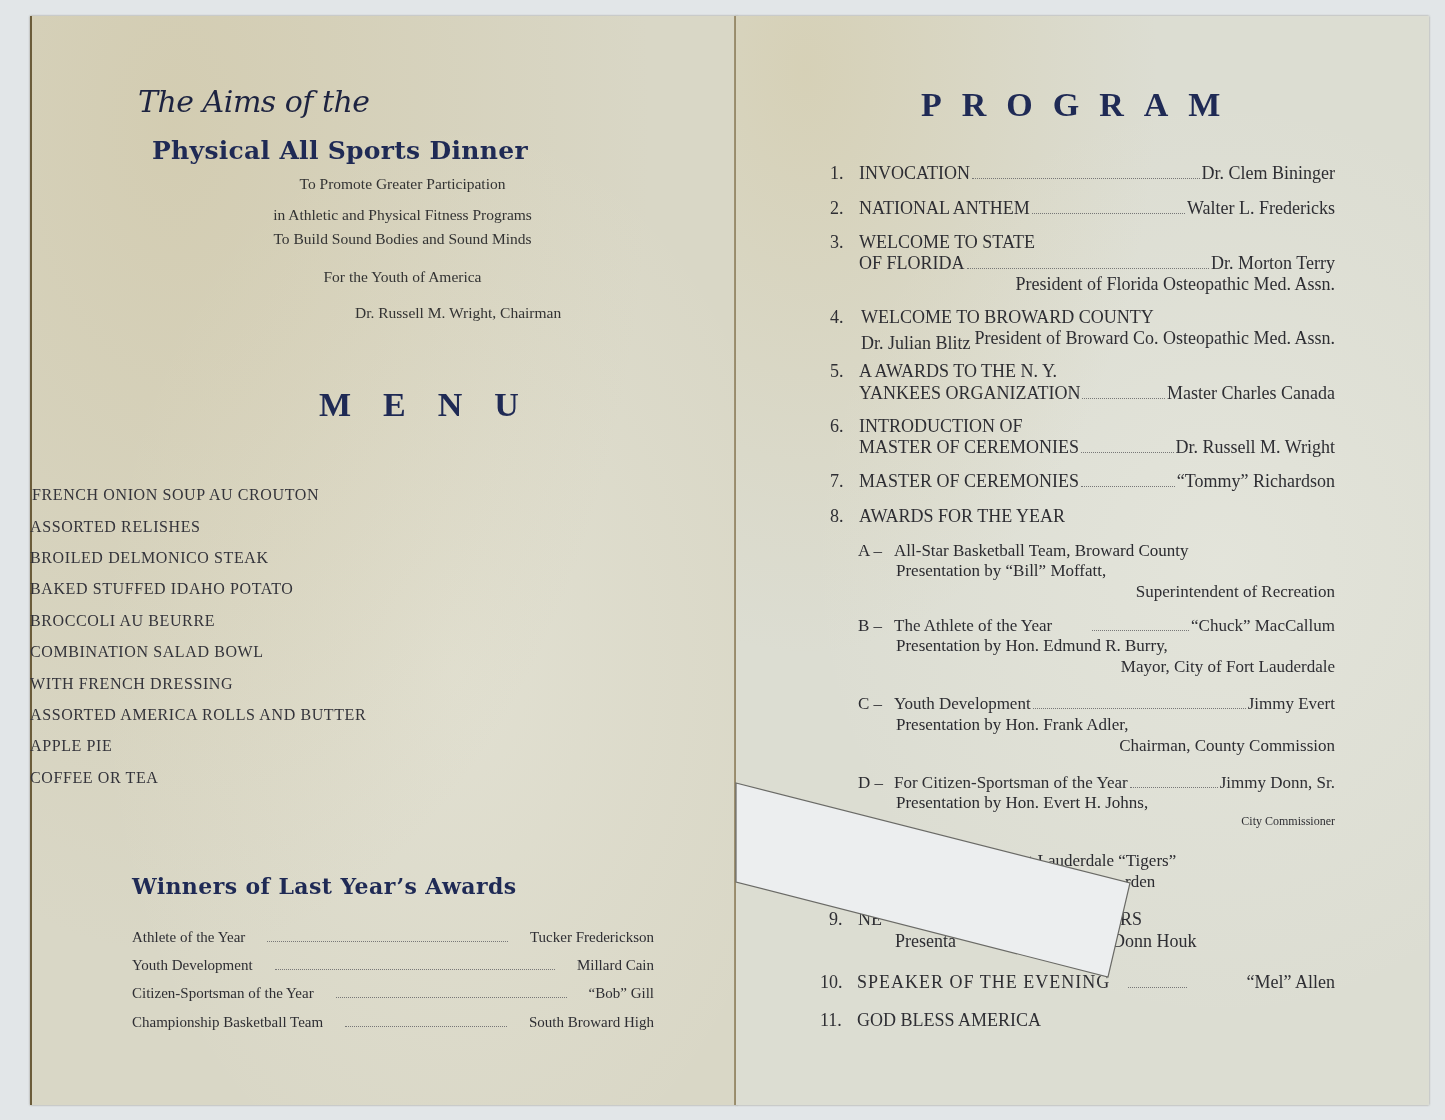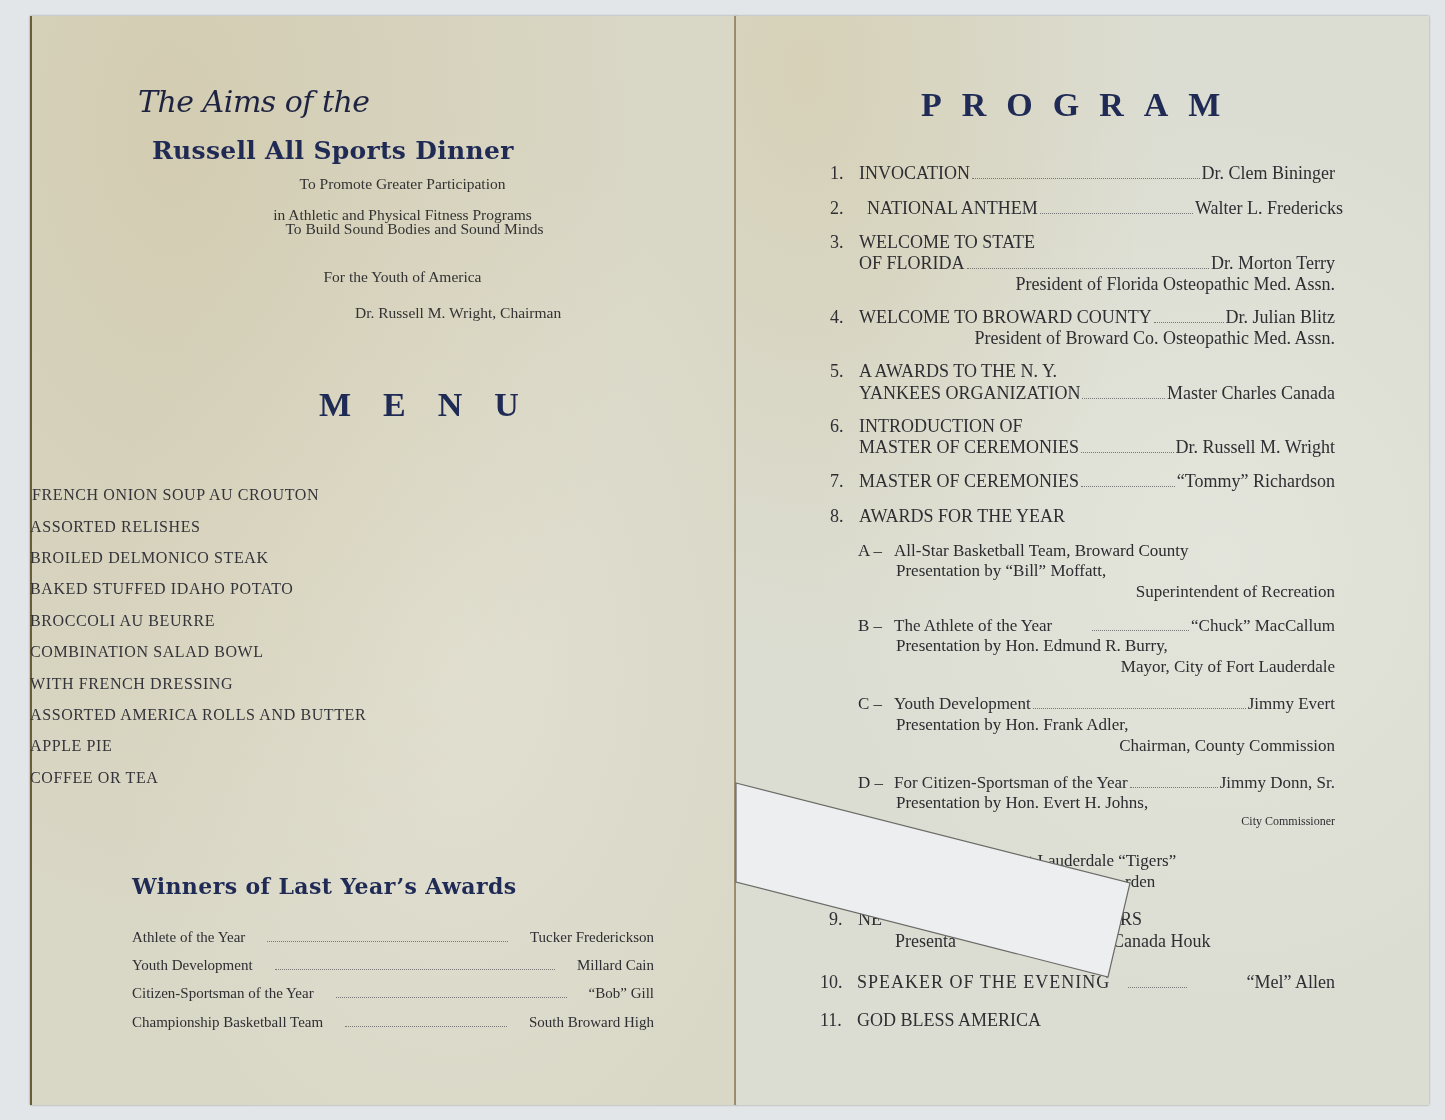--- a/index.html
+++ b/index.html
@@ -62,25 +62,25 @@
     }
   </style>
 </head>
 <body>
 
 <div id="left-page" class="page"></div>
 <div id="right-page" class="page"></div>
 <div id="fold-line"></div>
 
 <div class="abs script">The Aims of the</div>
-<div class="abs bold-title" style="left:152px; top:136px; font-size:25px; letter-spacing:0.3px;">Russell All Sports Dinner</div>
+<div class="abs bold-title" style="left:152px; top:136px; font-size:25px; letter-spacing:0.3px;">Physical All Sports Dinner</div>
 
 <div class="abs aim-line" style="top:175px; padding-left:20px;">To Promote Greater Participation</div>
 <div class="abs aim-line" style="top:206px; padding-left:20px;">in Athletic and Physical Fitness Programs</div>
-<div class="abs aim-line" style="top:220px; padding-left:32px;">To Build Sound Bodies and Sound Minds</div>
+<div class="abs aim-line" style="top:230px; padding-left:20px;">To Build Sound Bodies and Sound Minds</div>
 <div class="abs aim-line" style="top:268px; padding-left:20px;">For the Youth of America</div>
 <div class="abs" style="left:355px; top:304px; font-size:15.5px; color:#333;">Dr. Russell M. Wright, Chairman</div>
 
 <div class="abs menu-title">MENU</div>
 
 <div class="abs menu-item" style="top:486px; padding-left:2px;">FRENCH ONION SOUP AU CROUTON</div>
 <div class="abs menu-item" style="top:518px;">ASSORTED RELISHES</div>
 <div class="abs menu-item" style="top:549px;">BROILED DELMONICO STEAK</div>
 <div class="abs menu-item" style="top:580px;">BAKED STUFFED IDAHO POTATO</div>
 <div class="abs menu-item" style="top:612px;">BROCCOLI AU BEURRE</div>
@@ -116,37 +116,37 @@
 <div class="abs prog-title">PROGRAM</div>
 
 <div class="abs prog-num" style="left:830px; top:163px;">1.</div>
 <div class="abs prog-row" style="left:859px; top:163px; width:476px;">
   <span>INVOCATION</span>
   <span class="leader"></span>
   <span>Dr. Clem Bininger</span>
 </div>
 
 <div class="abs prog-num" style="left:830px; top:198px;">2.</div>
-<div class="abs prog-row" style="left:859px; top:198px; width:476px;margin-left:8px;">
+<div class="abs prog-row" style="left:859px; top:198px; width:476px;">
   <span>NATIONAL ANTHEM</span>
   <span class="leader"></span>
   <span>Walter L. Fredericks</span>
 </div>
 
 <div class="abs prog-num" style="left:830px; top:232px;">3.</div>
 <div class="abs prog-row" style="left:859px; top:232px;">WELCOME TO STATE</div>
 <div class="abs prog-row" style="left:859px; top:253px; width:476px;">
   <span>OF FLORIDA</span>
   <span class="leader"></span>
   <span>Dr. Morton Terry</span>
 </div>
 <div class="abs sub-right" style="left:859px; top:274px; width:476px;">President of Florida Osteopathic Med. Assn.</div>
 
 <div class="abs prog-num" style="left:830px; top:307px;">4.</div>
-<div class="abs prog-row" style="left:859px; top:307px; width:476px;">
+<div class="abs prog-row" style="left:859px; top:307px; width:476px;flex-direction:column;">
   <span>WELCOME TO BROWARD COUNTY</span>
   <span class="leader"></span>
   <span>Dr. Julian Blitz</span>
 </div>
 <div class="abs sub-right" style="left:859px; top:328px; width:476px;">President of Broward Co. Osteopathic Med. Assn.</div>
 
 <div class="abs prog-num" style="left:830px; top:361px;">5.</div>
 <div class="abs prog-row" style="left:859px; top:361px;">A AWARDS TO THE N. Y.</div>
 <div class="abs prog-row" style="left:859px; top:383px; width:476px;">
   <span>YANKEES ORGANIZATION</span>
@@ -204,21 +204,21 @@
 <div class="abs" style="left:896px; top:793px; font-size:17px;">Presentation by Hon. Evert H. Johns,</div>
 <div class="abs sub-right" style="left:859px; top:814px; width:476px; font-size:12px;">City Commissioner</div>
 
 <div class="abs" style="left:1005px; top:851px; font-size:17px;">Fort Lauderdale “Tigers”</div>
 <div class="abs" style="left:1125px; top:872px; font-size:17px;">rden</div>
 
 <div class="abs prog-num" style="left:829px; top:909px;">9.</div>
 <div class="abs prog-row" style="left:858px; top:909px;">NE</div>
 <div class="abs prog-row" style="left:1120px; top:909px;">RS</div>
 <div class="abs prog-row" style="left:895px; top:931px;">Presenta</div>
-<div class="abs prog-row" style="left:1112px; top:931px;">Canada Houk</div>
+<div class="abs prog-row" style="left:1112px; top:931px;">Donn Houk</div>
 
 <div class="abs prog-num" style="left:820px; top:972px;">10.</div>
 <div class="abs prog-row" style="left:857px; top:972px; width:478px;">
   <span style="letter-spacing:1px;">SPEAKER OF THE EVENING</span>
   <span class="leader" style="margin-left:18px; margin-right:60px;"></span>
   <span>“Mel” Allen</span>
 </div>
 
 <div class="abs prog-num" style="left:820px; top:1010px;">11.</div>
 <div class="abs prog-row" style="left:857px; top:1010px;">GOD BLESS AMERICA</div>

